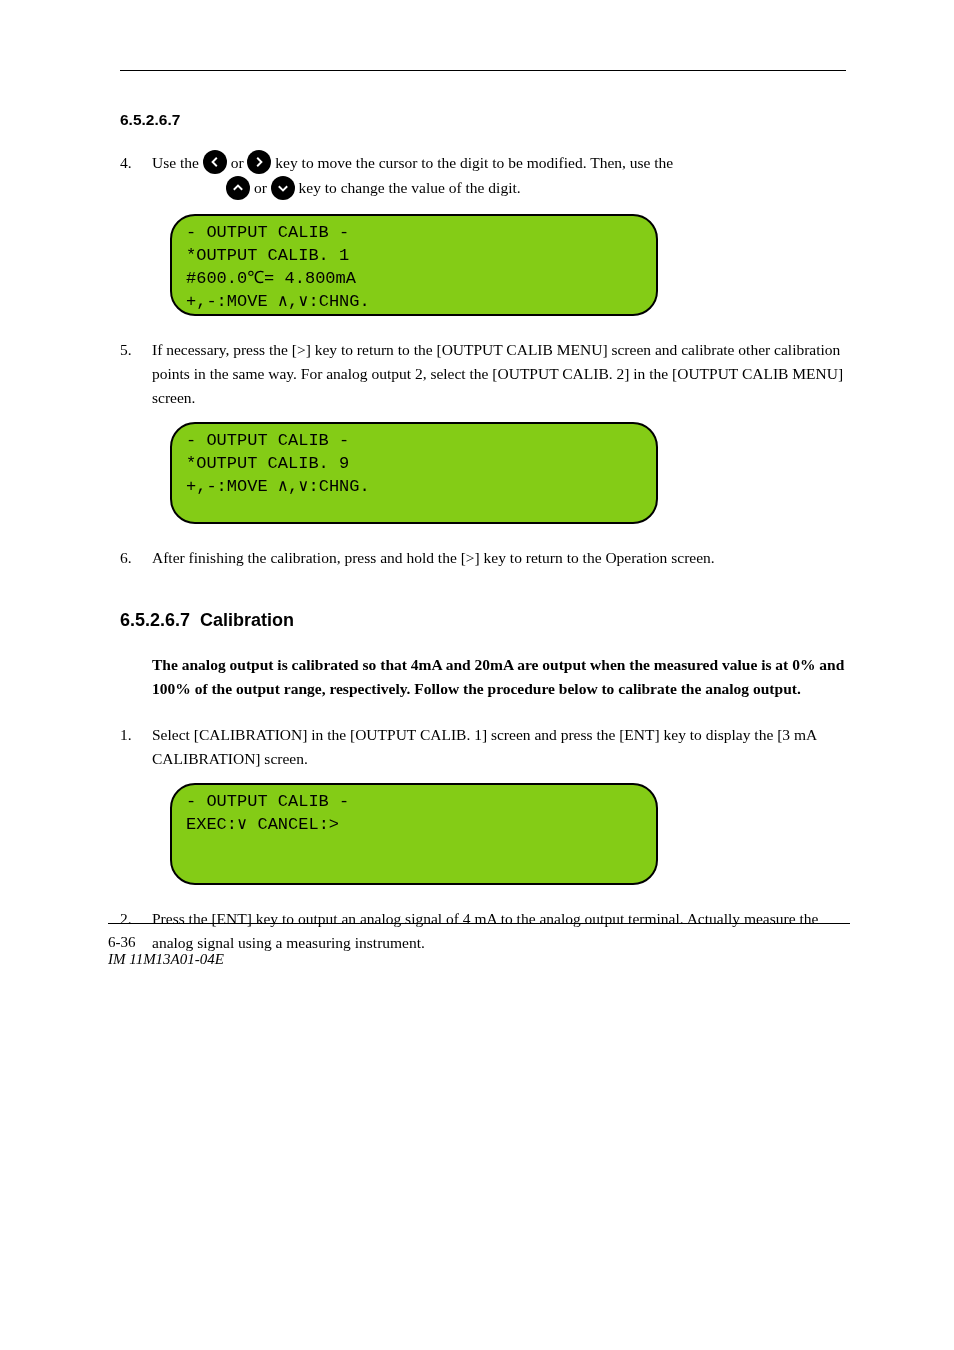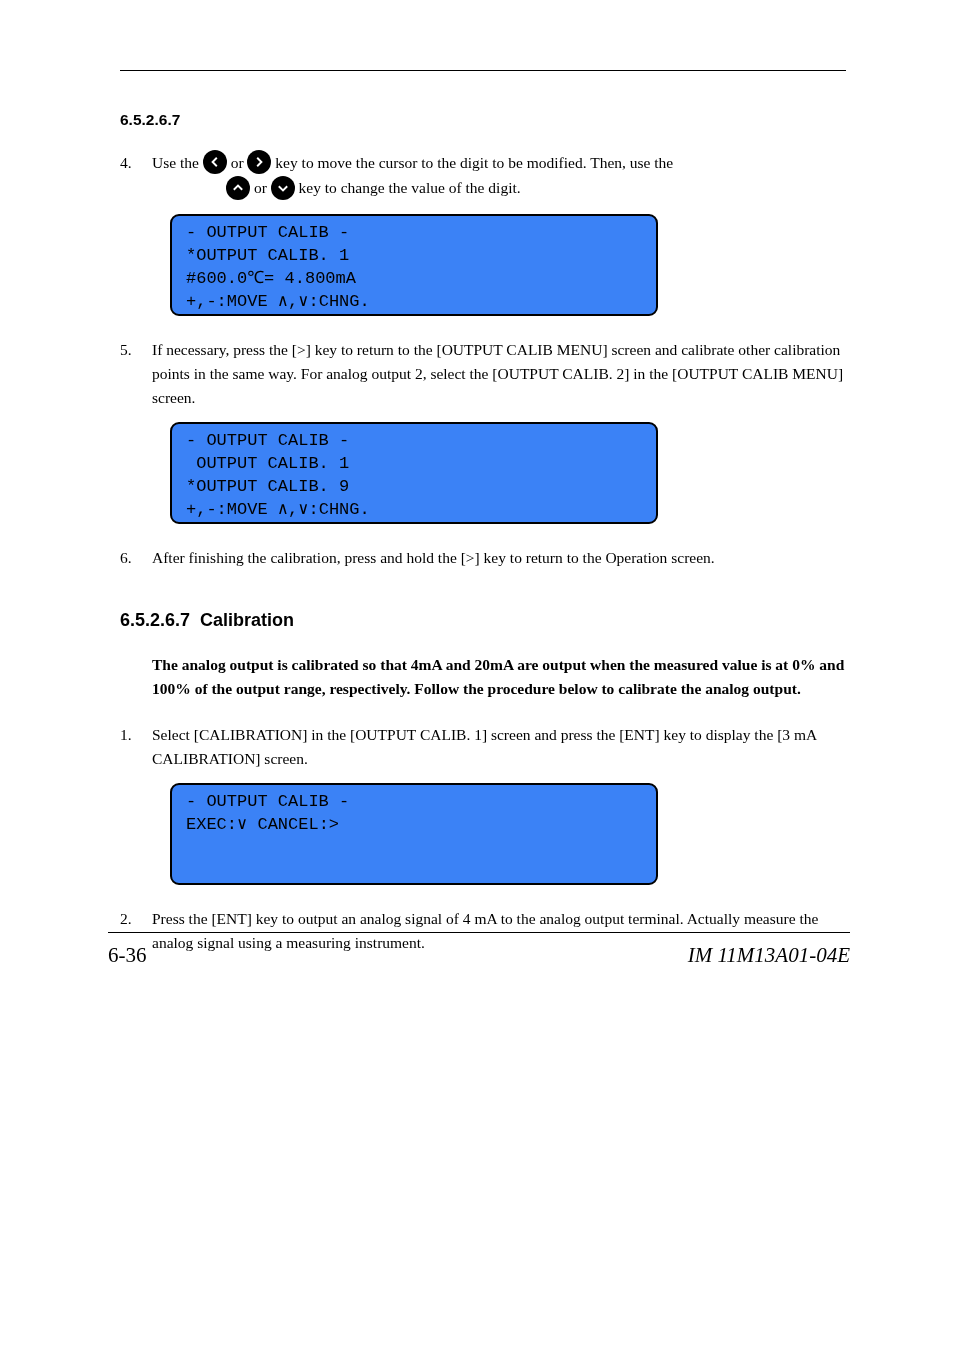--- a/index.html
+++ b/index.html
@@ -31,22 +31,22 @@
   .numbered-para .txt { flex: 1 1 auto; }
   .plain-para {
     font-size: 15.5px;
     line-height: 1.55;
     margin-top: 22px;
     padding-left: 32px;
     font-weight: bold;
   }
   .lcd-box {
     border: 2px solid #000;
-    border-radius: 9px;
-    background: #3b82f6;
+    border-radius: 25px;
+    background: #84cc16;
     width: 488px;
     height: 102px;
     margin: 12px 0 0 50px;
     padding: 6px 14px;
     font-family: "Courier New", Courier, monospace;
     font-size: 17px;
     line-height: 1.35;
   }
   .lcd-box div { white-space: pre; }
   .arrow-btn {
@@ -63,21 +63,22 @@
   .arrow-btn svg { width: 12px; height: 12px; }
   .footer {
     position: absolute;
     left: 108px;
     right: 104px;
     bottom: 76px;
     border-top: 1px solid #000;
     padding-top: 10px;
     display: flex;
     justify-content: space-between;
-    font-size: 21px;
+    font-size: 15px;
+    flex-direction: column;
   }
   .footer .fright { font-style: italic; }
   .indent-row { margin-left: 48px; padding-left: 26px; }
   .inline-icons { display: inline; }
 </style>
 </head>
 <body>
 
 <div class="page">
   <div class="header-line"></div>
@@ -125,21 +126,20 @@
     <div>+,-:MOVE ∧,∨:CHNG.</div>
   </div>
 
   <div class="numbered-para">
     <span class="num">5.</span>
     <span class="txt">If necessary, press the [&gt;] key to return to the [OUTPUT CALIB MENU] screen and calibrate other calibration points in the same way. For analog output 2, select the [OUTPUT CALIB. 2] in the [OUTPUT CALIB MENU] screen.</span>
   </div>
 
   <div class="lcd-box">
     <div>- OUTPUT CALIB -</div>
-    <div> OUTPUT CALIB. 1</div>
     <div>*OUTPUT CALIB. 9</div>
     <div>+,-:MOVE ∧,∨:CHNG.</div>
   </div>
 
   <div class="numbered-para">
     <span class="num">6.</span>
     <span class="txt">After finishing the calibration, press and hold the [&gt;] key to return to the Operation screen.</span>
   </div>
 
   <div style="font-family: Arial, Helvetica, sans-serif; font-weight:bold; font-size:18px; margin-top:40px;">

